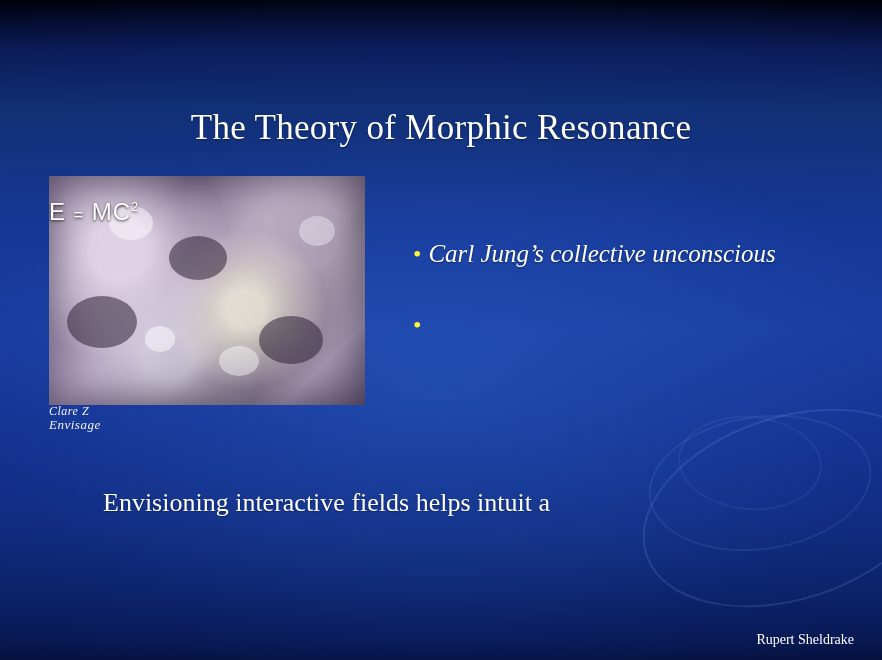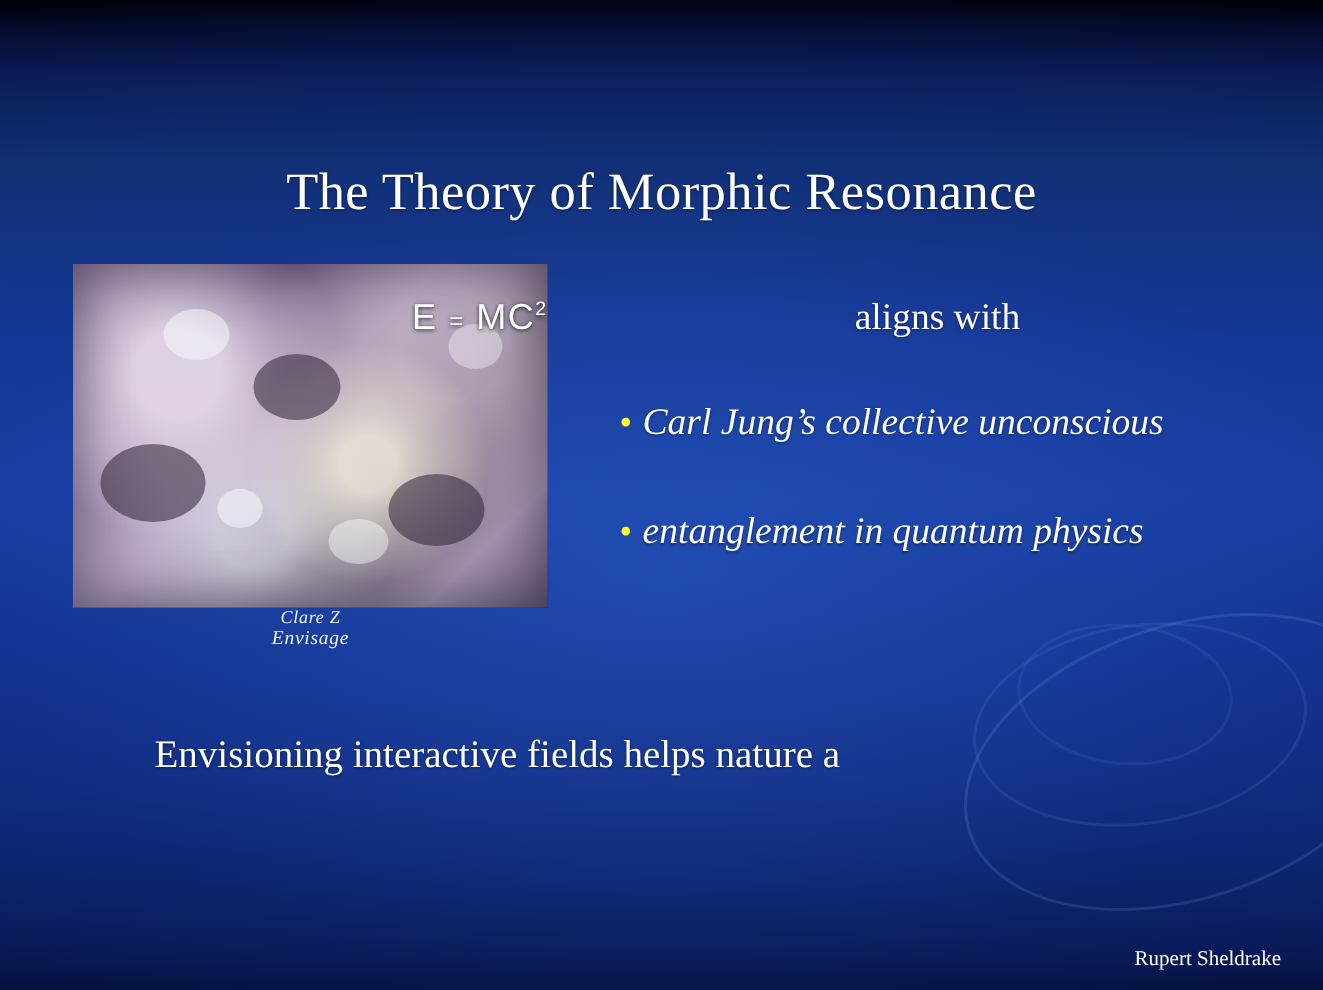--- a/index.html
+++ b/index.html
@@ -85,41 +85,40 @@
   .picture .dark {
     position: absolute;
     border-radius: 50%;
     background: rgba(45,35,55,0.55);
   }
   .equation {
     position: absolute;
     left: 0;
     top: 22px;
     width: 316px;
-    text-align: right;
+    text-align: left;
     color: #ffffff;
     font-family: "Liberation Sans", sans-serif;
     font-size: 24px;
     letter-spacing: 1px;
     text-shadow: 0 1px 3px rgba(0,0,0,0.8);
   }
   .equation sup {
     font-size: 13px;
     vertical-align: super;
   }
   .equation .eq-sign {
     font-size: 16px;
     vertical-align: baseline;
   }
   .credit {
     position: absolute;
     left: 0;
     top: 229px;
     width: 316px;
-    text-align: center;
     color: #f2f2f2;
     font-family: "Liberation Serif", serif;
     font-style: italic;
     line-height: 1.05;
   }
   .credit .name { font-size: 12px; display: block; letter-spacing: 0.5px; }
   .credit .work { font-size: 13px; display: block; letter-spacing: 0.5px; }
 
   .right-col {
     position: absolute;
@@ -203,32 +202,30 @@
         <span>MC</span><sup>2</sup>
       </div>
     </div>
     <div class="credit">
       <span class="name">Clare Z</span>
       <span class="work">Envisage</span>
     </div>
   </div>
 
   <div class="right-col">
-    <div class="aligns">aligns with</div>
 
     <div class="bullet-row b1">
       <span class="dot">•</span>
       <span class="btext">Carl Jung’s collective unconscious</span>
     </div>
 
     <div class="bullet-row b2">
       <span class="dot">•</span>
-      <span class="btext">entanglement in quantum physics</span>
     </div>
   </div>
 
   <div class="bottom-text">
-    <span class="line">Envisioning interactive fields helps nature a</span>
+    <span class="line">Envisioning interactive fields helps intuit a</span>
   </div>
 
   <div class="author">Rupert Sheldrake</div>
 
 </div>
 
 </body></html>

